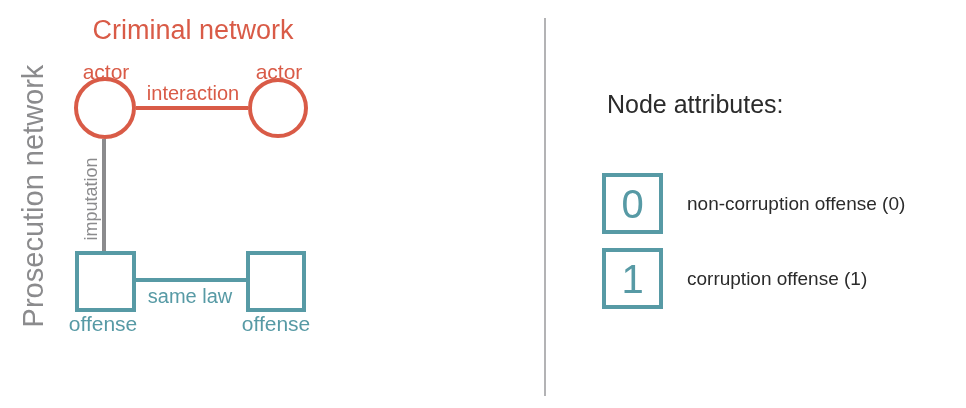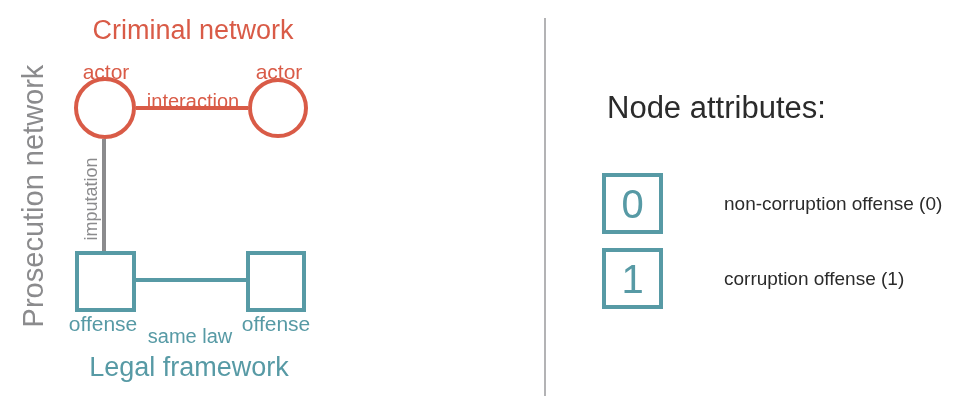--- a/index.html
+++ b/index.html
@@ -34,40 +34,40 @@
   .square-node{position:absolute;border:4px solid var(--legal);background:#fff;}
   .square-node.l{left:75px;top:251px;width:61px;height:61px;}
   .square-node.r{left:246px;top:251px;width:60px;height:61px;}
 
   .edge{position:absolute;}
   .interaction-edge{left:136px;top:106px;width:112px;height:4px;background:var(--criminal);}
   .imputation-edge{left:102px;top:139px;width:4px;height:114px;background:var(--gray);}
   .samelaw-edge{left:136px;top:278px;width:110px;height:4px;background:var(--legal);}
 
   .edge-label{position:absolute;white-space:nowrap;font-size:20px;}
-  .interaction-label{left:193px;top:82px;transform:translateX(-50%);color:var(--criminal);margin-top:8px;}
-  .samelaw-label{left:190px;top:285px;transform:translateX(-50%);color:var(--legal);margin-top:40px;}
+  .interaction-label{left:193px;top:82px;transform:translateX(-50%);color:var(--criminal);}
+  .samelaw-label{left:190px;top:285px;transform:translateX(-50%);color:var(--legal);}
   .imputation-label{left:91px;top:199px;transform:translate(-50%,-50%) rotate(-90deg);
     color:var(--gray);font-size:18px;}
 
   .prosecution-label{position:absolute;left:33px;top:196px;white-space:nowrap;
     transform:translate(-50%,-50%) rotate(-90deg);color:var(--gray);font-size:29px;}
 
   
   .divider{position:absolute;left:544px;top:18px;width:2px;height:378px;background:var(--divider);}
 
   
-  .legend-title{position:absolute;left:607px;top:90px;font-size:31px;color:var(--text_dark);white-space:nowrap;}
+  .legend-title{position:absolute;left:607px;top:90px;font-size:25px;color:var(--text_dark);white-space:nowrap;}
   .legend-item{position:absolute;left:602px;display:flex;align-items:center;gap:24px;}
   .legend-item.i0{top:173px;}
   .legend-item.i1{top:248px;}
   .legend-box{width:61px;height:61px;border:4px solid var(--legal);background:#fff;
     display:flex;align-items:center;justify-content:center;
     font-size:40px;color:var(--legal);line-height:1;}
-  .legend-text{font-size:19px;color:var(--text_dark);white-space:nowrap;margin-left:37px;}
+  .legend-text{font-size:19px;color:var(--text_dark);white-space:nowrap;}
 </style>
 </head>
 <body>
 
 <div class="stage">
 
   <div class="title criminal-title">Criminal network</div>
 
   <div class="node-label actor-label l">actor</div>
   <div class="node-label actor-label r">actor</div>
@@ -83,21 +83,20 @@
 
   <div class="square-node l"></div>
   <div class="square-node r"></div>
 
   <div class="edge samelaw-edge"></div>
   <div class="edge-label samelaw-label">same law</div>
 
   <div class="node-label offense-label l">offense</div>
   <div class="node-label offense-label r">offense</div>
 
-  <div class="title legal-title">Legal framework</div>
 
   <div class="prosecution-label">Prosecution network</div>
 
   <div class="divider"></div>
 
   <div class="legend-title">Node attributes:</div>
 
   <div class="legend-item i0">
     <div class="legend-box">0</div>
     <div class="legend-text">non-corruption offense (0)</div>

